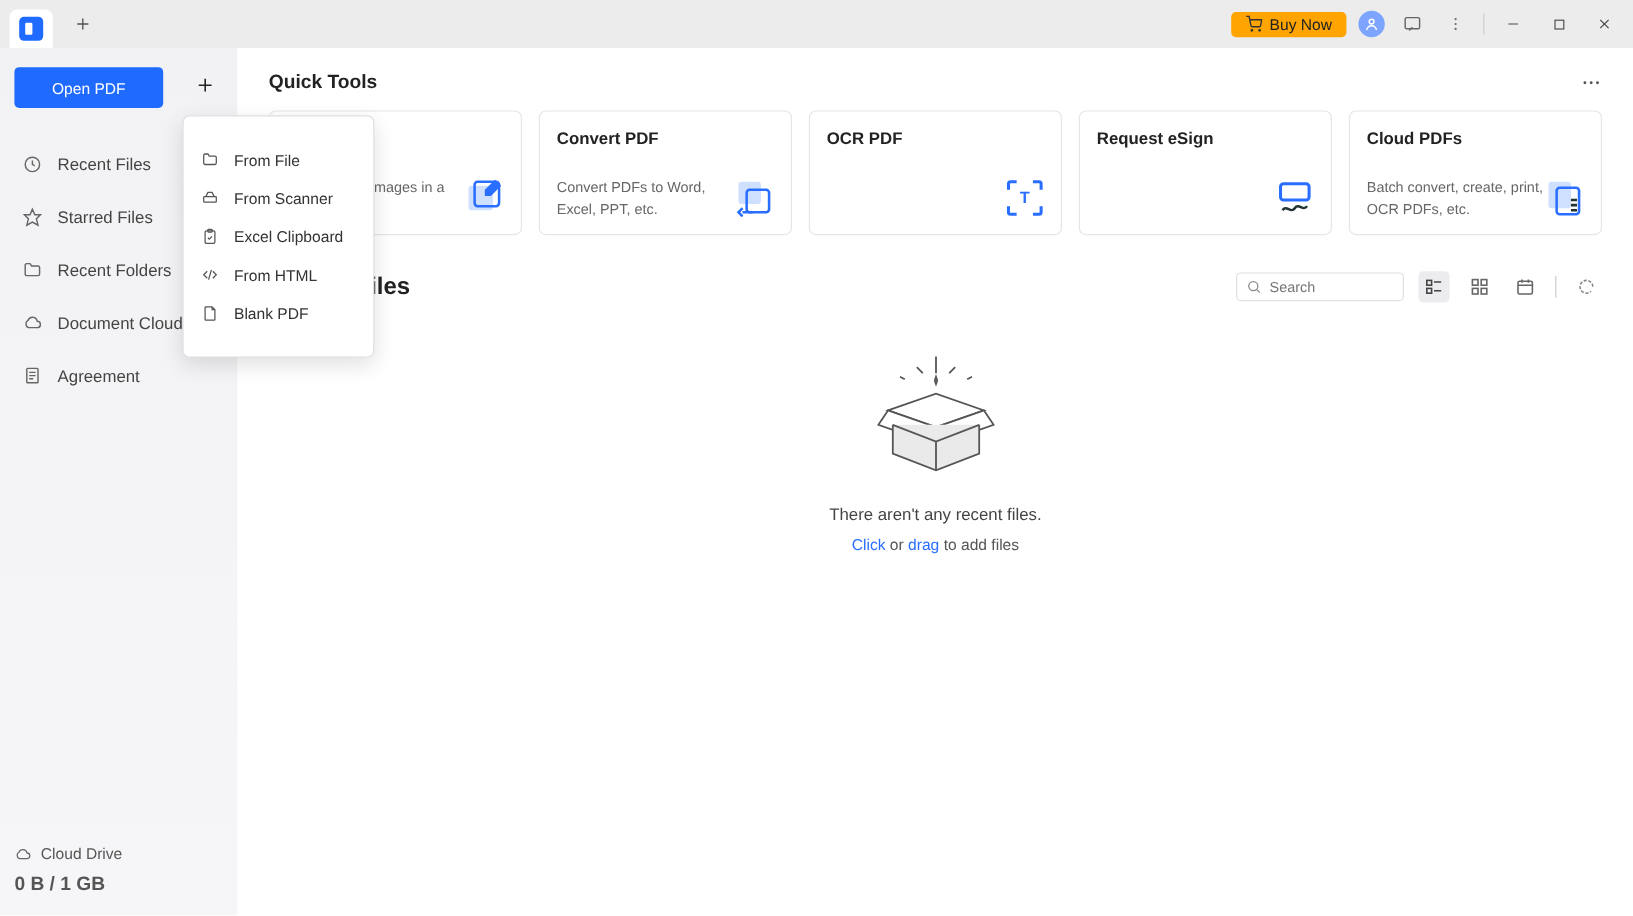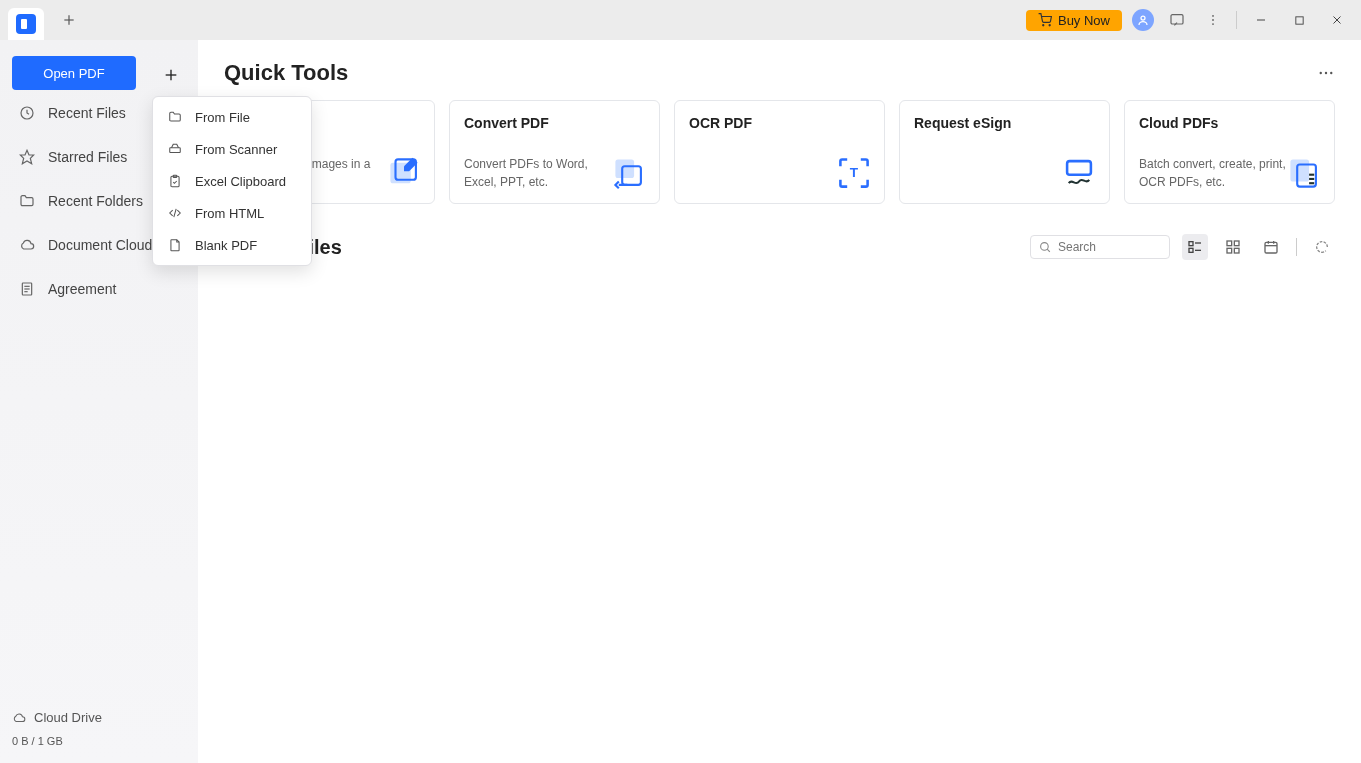--- a/index.html
+++ b/index.html
@@ -17,34 +17,34 @@
   .icon-btn { width:26px; height:26px; display:flex; align-items:center; justify-content:center; color:#666; cursor:pointer; border-radius:50%; }
   .avatar-btn { background:#7da5ff; color:#fff; width:22px; height:22px; border-radius:50%; }
   .win-btn { width:28px; height:28px; display:flex; align-items:center; justify-content:center; color:#444; cursor:pointer; }
   .vdiv { width:1px; height:18px; background:#ccc; }
 
   
   .body-wrap { display:flex; height: calc(763px - 40px); }
 
   
   .sidebar { width: 198px; background: linear-gradient(180deg,#f2f2f4,#f6f6f8); display:flex; flex-direction:column; padding: 16px 12px 8px 12px; }
-  .side-top { display:flex; gap:20px; align-items:flex-end; }
+  .side-top { display:flex; gap:20px; align-items:flex-start; margin-bottom: 24px; }
   .open-btn { flex:1; background:#1f6bff; color:#fff; font-size:13px; font-weight:500; height:34px; border-radius:4px; display:flex; align-items:center; justify-content:center; cursor:pointer;}
   .plus-btn { width:30px; height:30px; display:flex; align-items:center; justify-content:center; font-size:20px; color:#222; cursor:pointer;}
   .nav-list { display:flex; flex-direction:column; gap: 18px; margin-top: 10px;}
   .nav-item { display:flex; align-items:center; gap:12px; color:#444; font-size:14px; cursor:pointer; padding: 4px 6px;}
   .nav-icon { width:18px; height:18px; color:#666; display:flex; align-items:center; justify-content:center;}
   .side-bottom { margin-top:auto; display:flex; flex-direction:column; gap:10px; color:#555; font-size:13px; padding-bottom:8px;justify-content:flex-end;}
   .cloud-row { display:flex; align-items:center; gap:8px; cursor:pointer;}
-  .storage { font-size:11px; color:#555;}
+  .storage { font-size:16px; color:#555;font-weight:bold;}
 
   
   .main { flex:1; background:#fff; padding: 20px 26px; overflow:hidden; position:relative;}
   .section-header { display:flex; align-items:center; justify-content:space-between; margin-bottom:14px;}
-  .section-title { font-size:22px; font-weight:700; color:#222;}
+  .section-title { font-size:16px; font-weight:700; color:#222;}
   .more-dots { color:#555; font-size:18px; cursor:pointer;}
 
   .cards { display:flex; gap:14px; margin-bottom: 30px;}
   .card { flex:1; border:1px solid #e4e6ea; border-radius:6px; padding:14px 14px 12px 14px; min-height:94px; position:relative; cursor:pointer; background:#fff;}
   .card-title { font-size:14px; font-weight:600; color:#222; margin-bottom:24px;}
   .card-desc { font-size:12px; color:#666; line-height:1.5; max-width: 150px;}
   .card-icon { position:absolute; right:12px; bottom:12px; width:36px; height:36px; display:flex; align-items:center; justify-content:center;}
 
   .recent-header { display:flex; align-items:center; justify-content:space-between; margin-bottom:30px; }
   .recent-title { font-size:20px; font-weight:700; color:#222;}
@@ -54,21 +54,21 @@
   .view-btn { width:26px; height:26px; display:flex; align-items:center; justify-content:center; color:#555; border-radius:4px; cursor:pointer;}
   .view-btn.active { background:#ececef;}
 
   .empty { display:flex; flex-direction:column; align-items:center; margin-top:40px; color:#444;}
   .empty svg { margin-bottom:18px;}
   .empty-title { font-size:14px; margin-bottom:10px;}
   .empty-sub { font-size:13px; color:#555;}
   .linky { color:#2a6eff; cursor:pointer;}
 
   
-  .popup { position:absolute; left:152px; top:96px; width:160px; background:#fff; border:1px solid #e0e0e4; border-radius:6px; box-shadow:0 6px 18px rgba(0,0,0,0.12); padding:4px 0; z-index:50;}
+  .popup { position:absolute; left:152px; top:96px; width:160px; background:#fff; border:1px solid #e0e0e4; border-radius:6px; box-shadow:0 6px 18px rgba(0,0,0,0.12); padding:20px 0; z-index:50;}
   .popup-item { display:flex; align-items:center; gap:12px; padding:8px 14px; font-size:13px; color:#333; cursor:pointer;}
   .popup-icon { width:16px; height:16px; color:#555; display:flex; align-items:center; justify-content:center;}
 
   svg { display:block; }
 </style>
 </head>
 <body>
 
 <div class="titlebar">
   <div class="titlebar-left">
@@ -313,20 +313,36 @@
         </div>
         <div class="vdiv"></div>
         <div class="view-btn">
           <svg width="16" height="16" viewBox="0 0 24 24" fill="none" stroke="#888" stroke-width="2">
               <path d="M20 12a8 8 0 1 0-2.3 5.6" stroke-dasharray="4 2"></path>
             </svg>
         </div>
       </div>
     </div>
 
+    <div class="empty">
+      <span>
+        <svg width="120" height="110" viewBox="0 0 120 110" fill="none" stroke="#555" stroke-width="1.5">
+          <path d="M60 5v14M60 22l-1 3 1 3 1-3zM44 14l5 5M76 14l-5 5M30 22l4 2M90 22l-4 2"></path>
+          <path d="M20 50l40-14 40 14-40 14z" fill="#fff"></path>
+          <path d="M20 50l-8 12 40 14 8-12z" fill="#fff"></path>
+          <path d="M100 50l8 12-40 14-8-12z" fill="#fff"></path>
+          <path d="M24 62v24l36 14 36-14V62" fill="#eaeaea"></path>
+          <path d="M24 62l36 14 36-14M60 76v24"></path>
+        </svg>
+      </span>
+      <div class="empty-title">There aren't any recent files.</div>
+      <div class="empty-sub">
+        <span class="linky">Click</span><span> or </span><span class="linky">drag</span><span> to add files</span>
+      </div>
+    </div>
   </div>
 </div>
 
 <div class="popup">
   <div class="popup-item">
     <span class="popup-icon">
         <svg width="14" height="14" viewBox="0 0 24 24" fill="none" stroke="currentColor" stroke-width="1.8">
           <path d="M3 6a2 2 0 0 1 2-2h4l2 3h8a2 2 0 0 1 2 2v8a2 2 0 0 1-2 2H5a2 2 0 0 1-2-2z"></path>
         </svg>
       </span>

